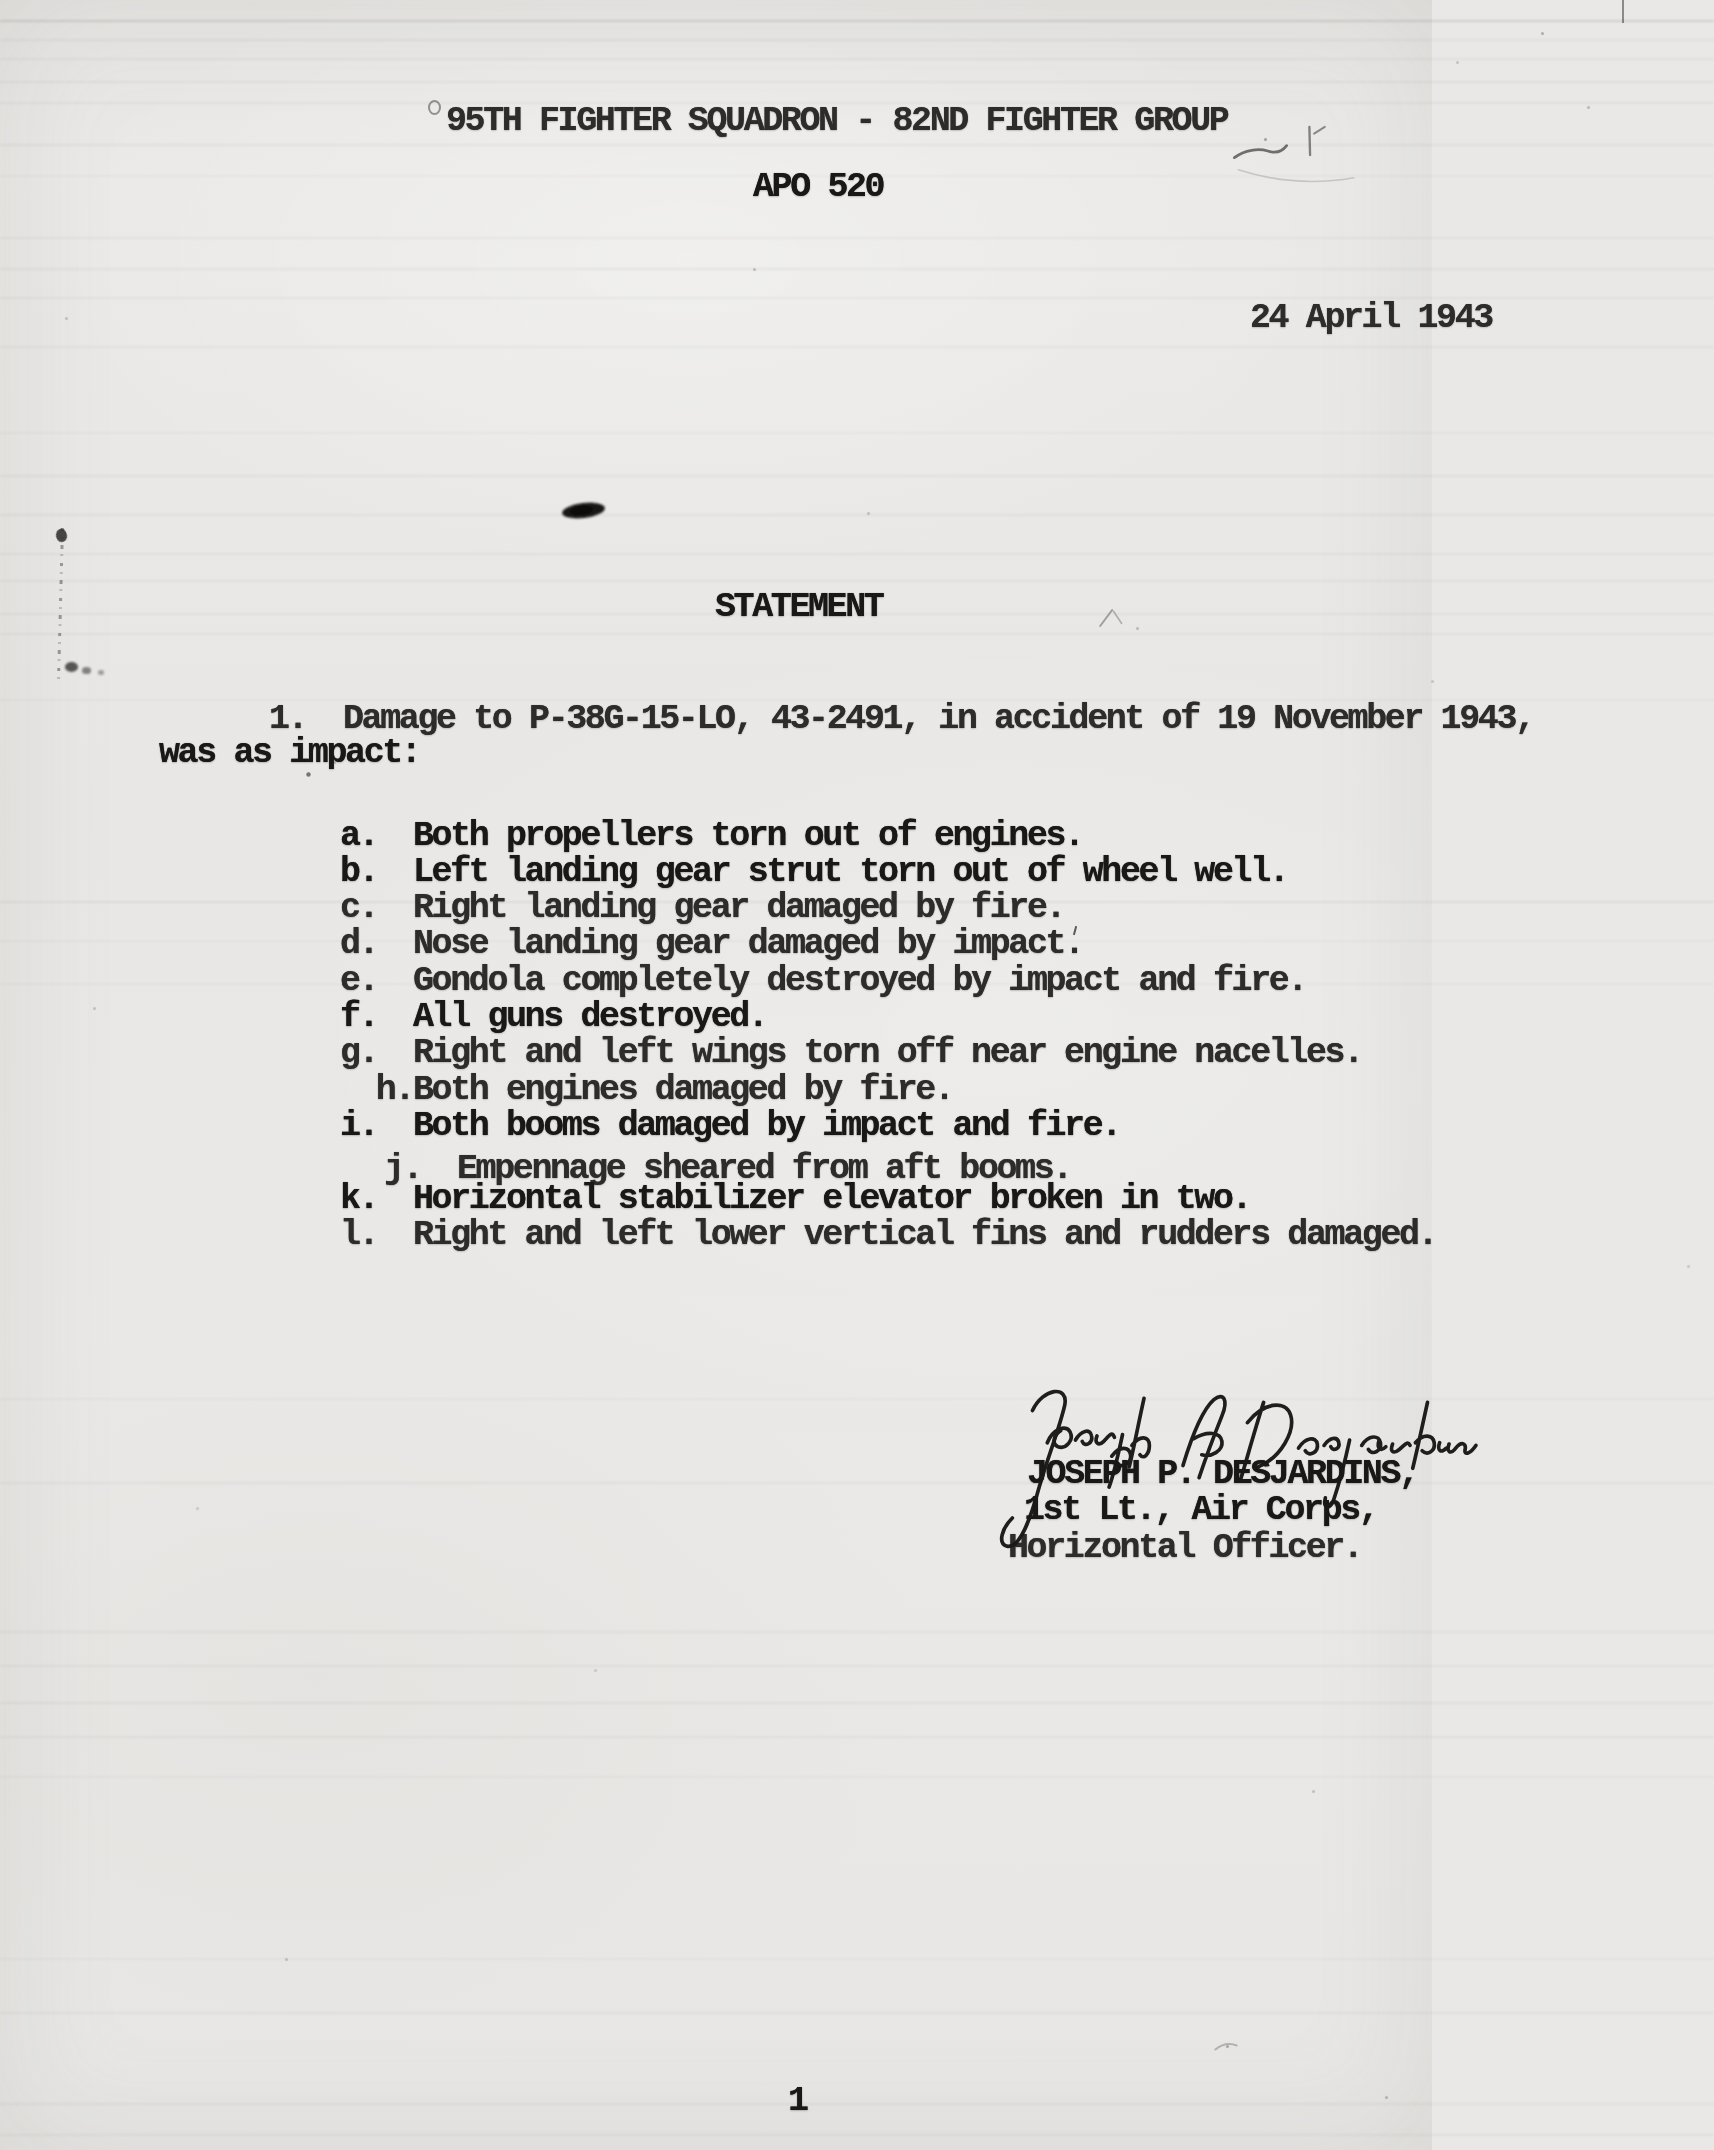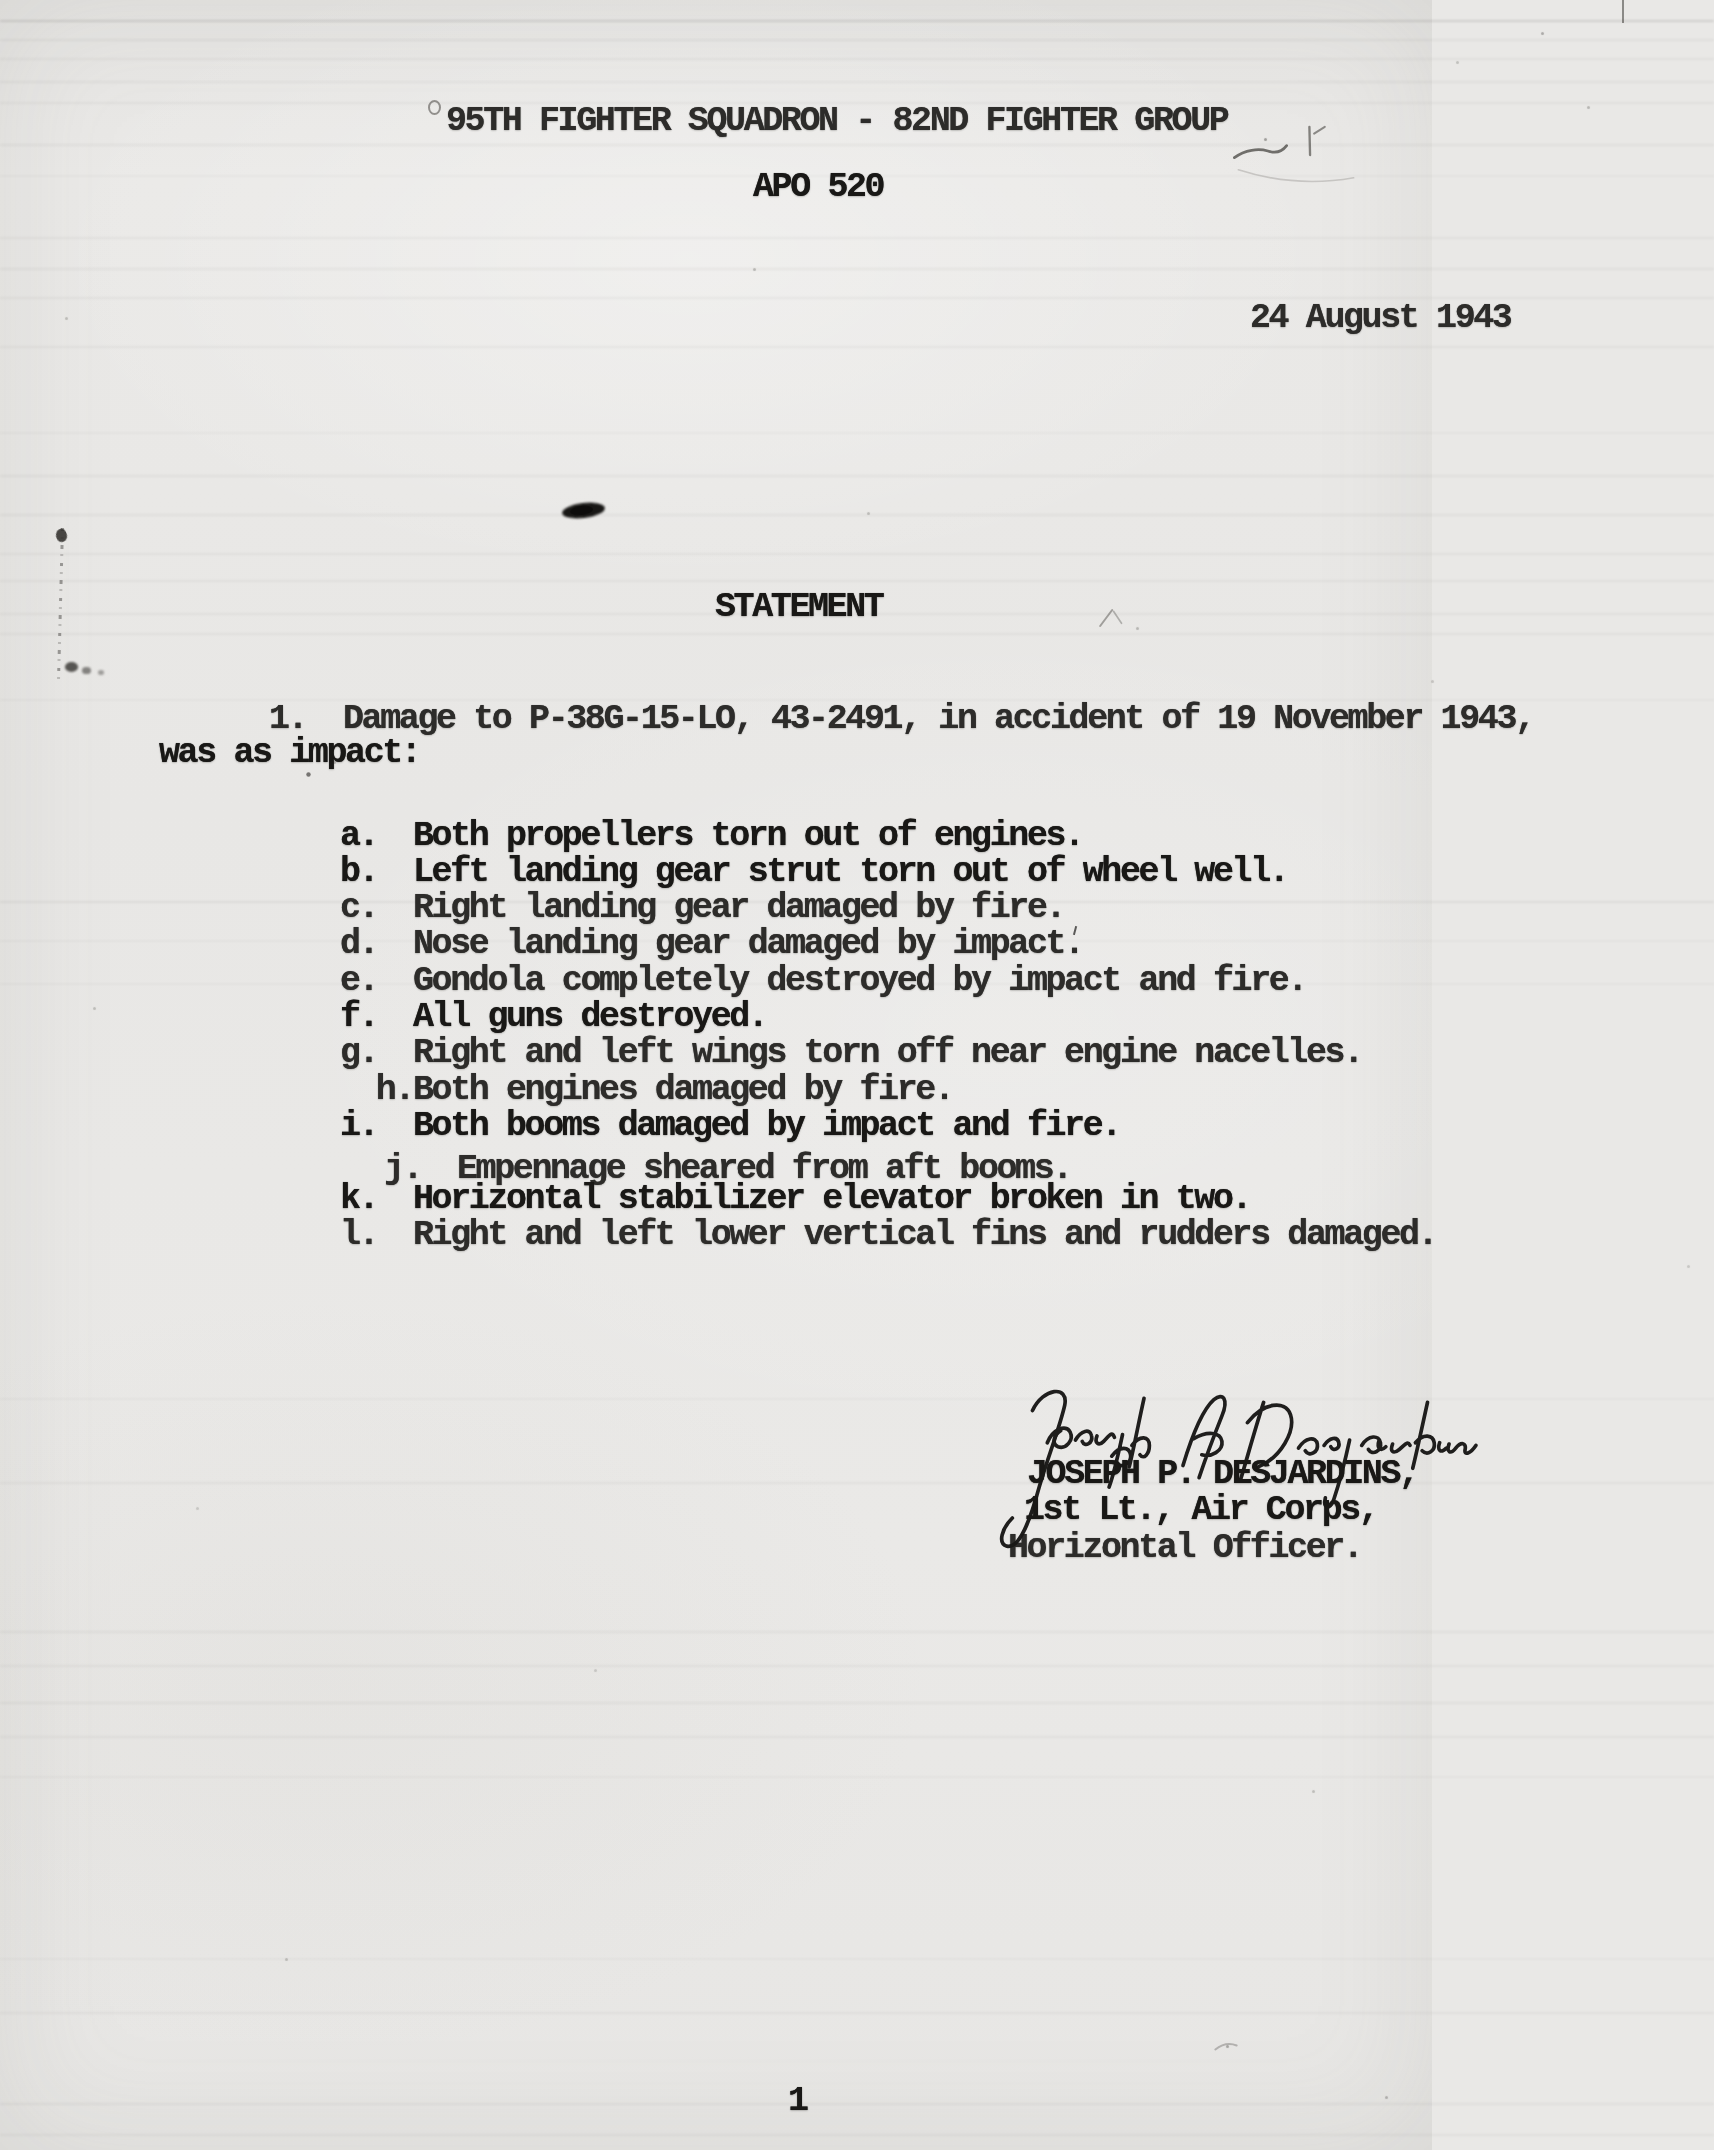--- a/index.html
+++ b/index.html
@@ -147,21 +147,21 @@
   <div class="tw f1" style="left:446px;top:103px;">95TH FIGHTER SQUADRON - 82ND FIGHTER GROUP</div>
   <div class="tw" style="left:753px;top:169px;">APO 520</div>
 
   <svg class="svgmark" style="left:1229px;top:116px;" width="134" height="74" viewBox="0 0 200 110">
     <path d="M8,62 C24,50 44,48 58,52 C70,56 80,52 86,44" fill="none" stroke="rgba(60,58,54,0.7)" stroke-width="4" stroke-linecap="round"></path>
     <path d="M120,16 L121,58" fill="none" stroke="rgba(60,58,54,0.6)" stroke-width="3.5" stroke-linecap="round"></path>
     <path d="M127,26 L143,16" fill="none" stroke="rgba(60,58,54,0.55)" stroke-width="3" stroke-linecap="round"></path>
     <path d="M14,80 C70,98 130,102 186,92" fill="none" stroke="rgba(95,93,88,0.25)" stroke-width="2.5" stroke-linecap="round"></path>
   </svg>
 
-  <div class="tw f1" style="left:1250px;top:300px;">24 August 1943</div>
+  <div class="tw f1" style="left:1250px;top:300px;">24 April 1943</div>
 
   <div class="smudge"></div>
   <div class="smudge-core"></div>
 
   <div class="tw" style="left:715px;top:589px;">STATEMENT</div>
 
   <svg class="svgmark" style="left:1096px;top:602px;" width="47" height="32" viewBox="0 0 70 48">
     <path d="M6,36 L24,12" fill="none" stroke="rgba(70,68,64,0.45)" stroke-width="3" stroke-linecap="round"></path>
     <path d="M26,14 L38,32" fill="none" stroke="rgba(70,68,64,0.35)" stroke-width="2.5" stroke-linecap="round"></path>
   </svg>

